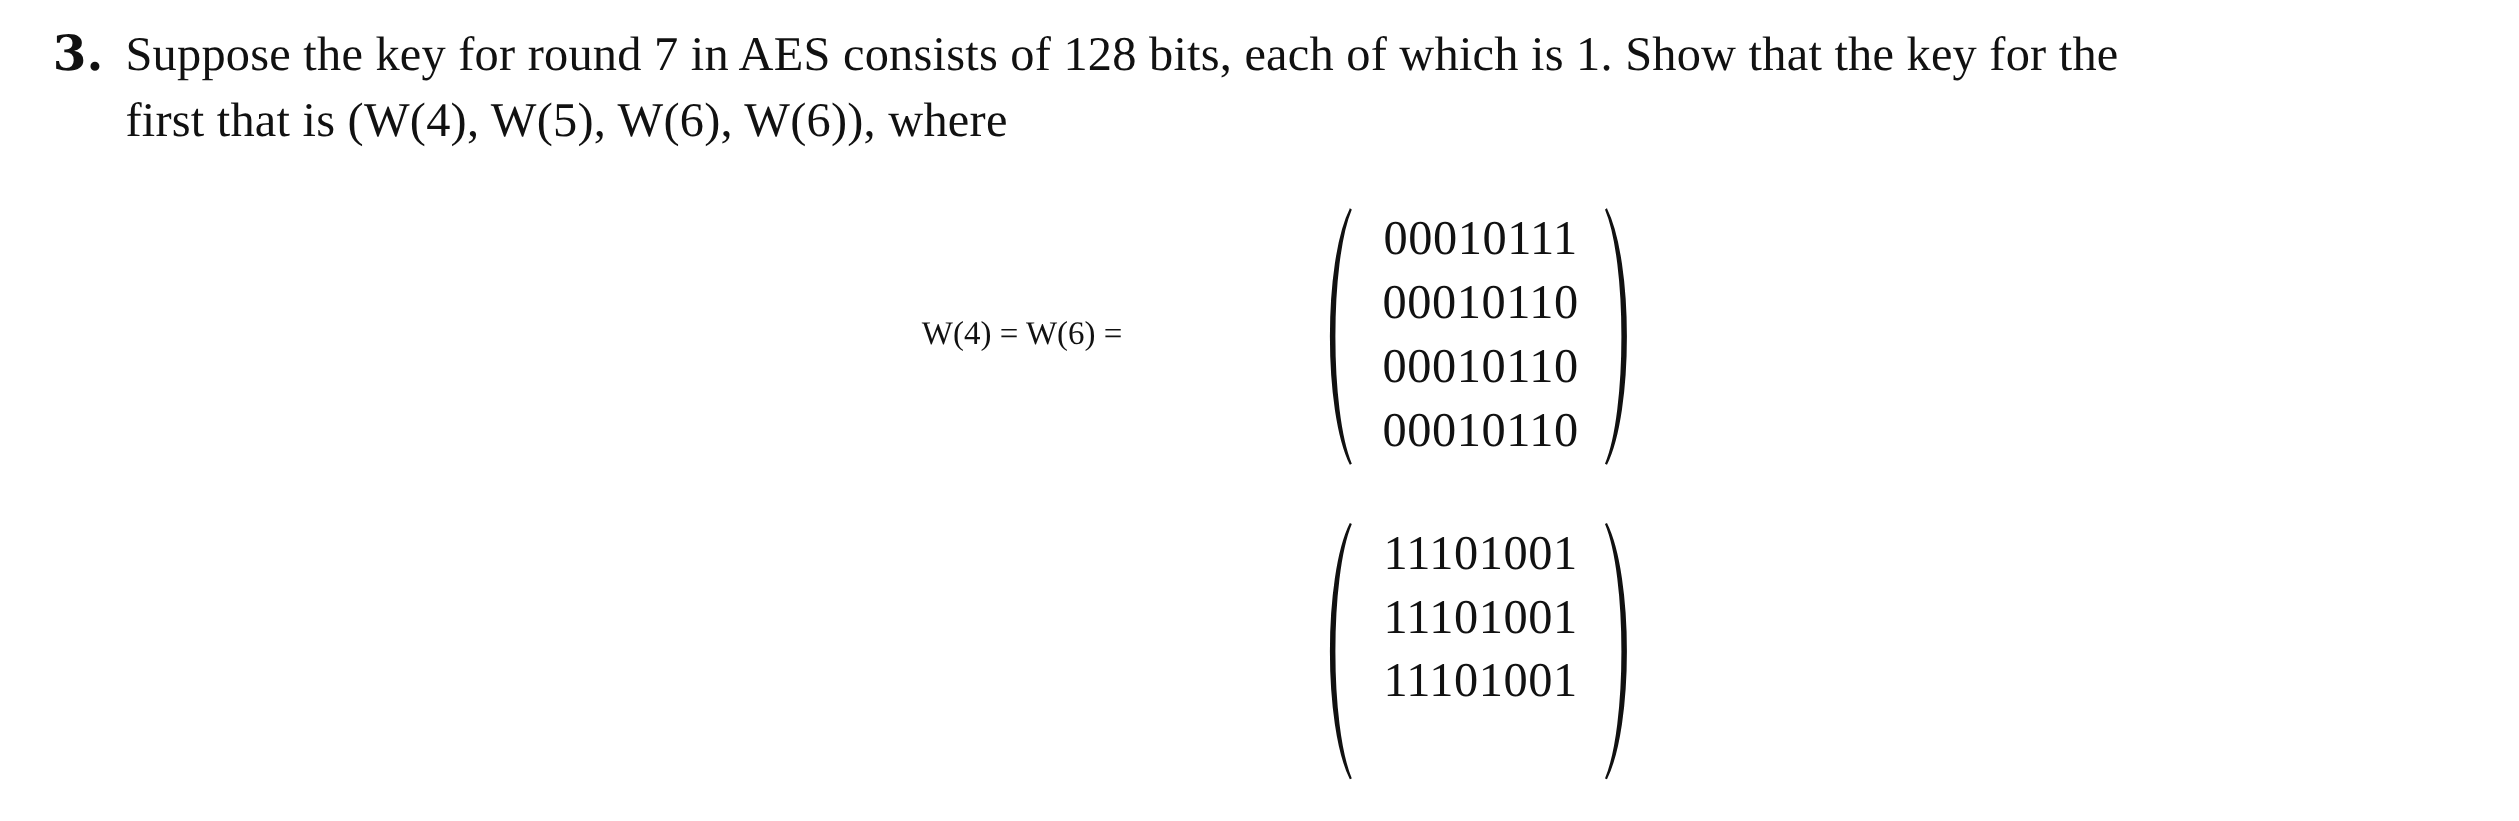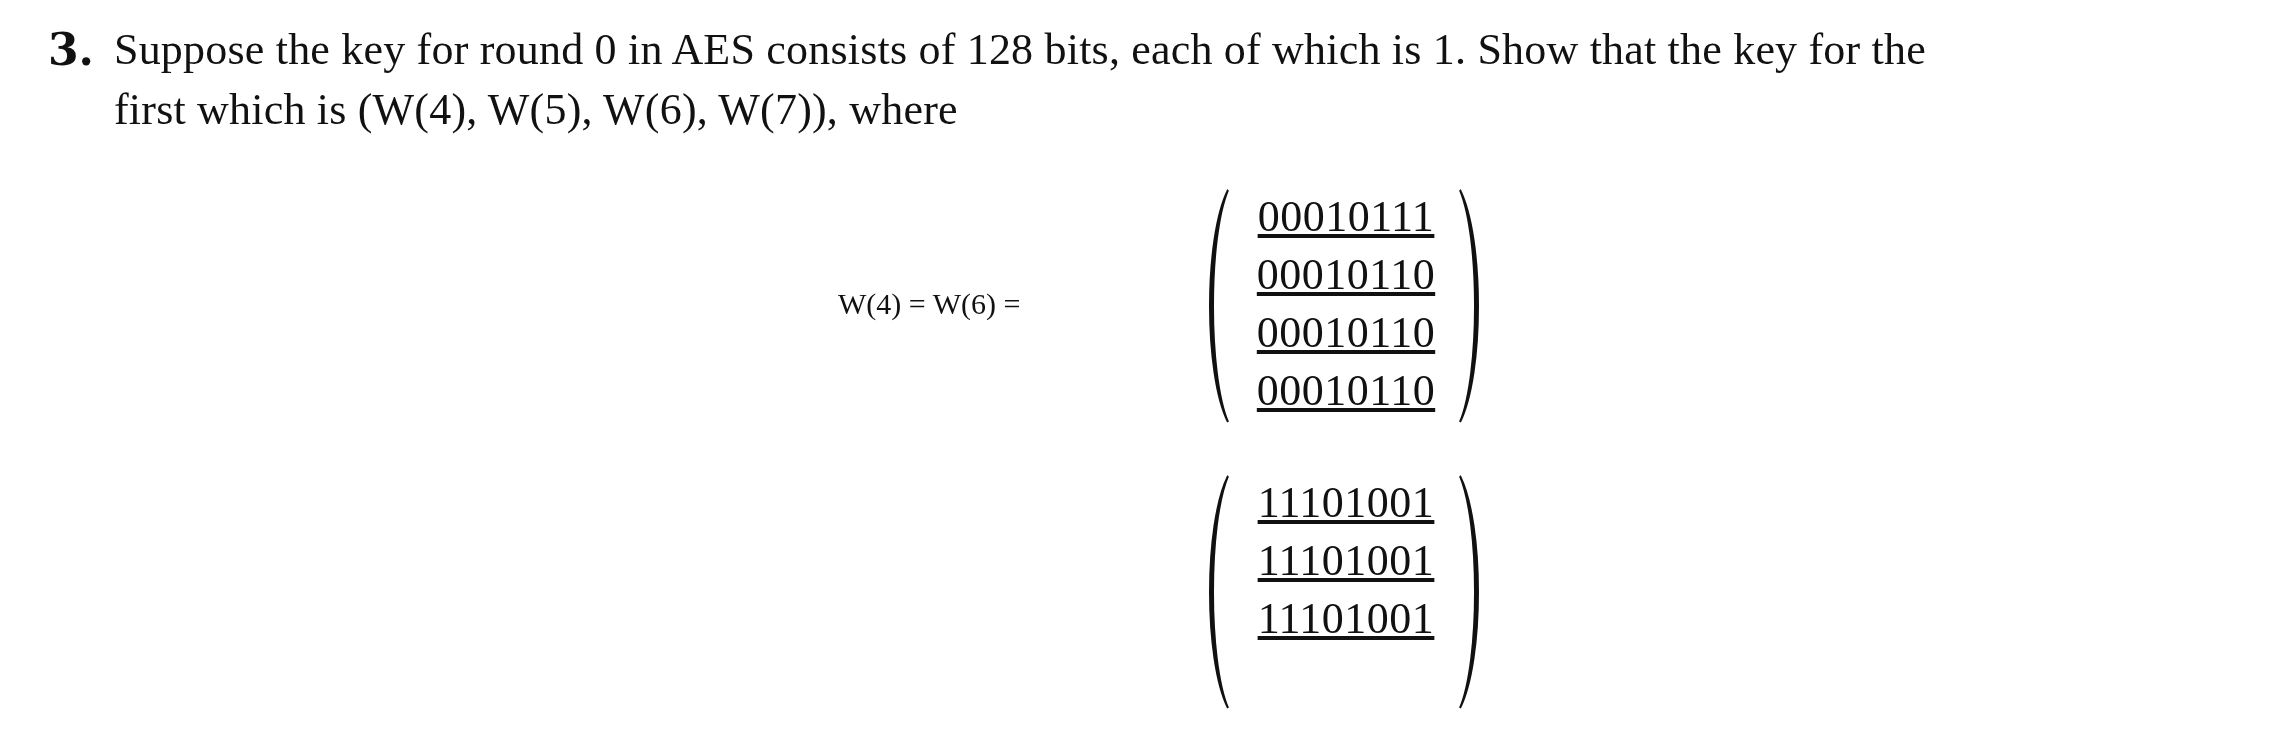--- a/index.html
+++ b/index.html
@@ -70,35 +70,34 @@
       top: 0;
       width: 200px;
     }
     .entry {
       height: 58px;
       line-height: 58px;
       font-size: 44px;
       text-align: center;
       font-family: "Liberation Serif", "DejaVu Serif", serif;
       letter-spacing: 0.5px;
-      text-decoration: underline;
     }
   </style>
 </head>
 <body>
 
 <div>
   <div class="problem-number">3.</div>
 
   <div class="line line1">
-    <span>Suppose the key for round 0 in </span><span class="it">AES</span><span> consists of 128 bits, each of which is 1. Show that the key for the</span>
+    <span>Suppose the key for round 7 in </span><span class="it">AES</span><span> consists of 128 bits, each of which is 1. Show that the key for the</span>
   </div>
 
   <div class="line line2">
-    <span>first which is (</span><span class="it">W</span><span>(4), </span><span class="it">W</span><span>(5), </span><span class="it">W</span><span>(6), </span><span class="it">W</span><span>(7)), where</span>
+    <span>first that is (</span><span class="it">W</span><span>(4), </span><span class="it">W</span><span>(5), </span><span class="it">W</span><span>(6), </span><span class="it">W</span><span>(6)), where</span>
   </div>
 </div>
 
 <div class="equation eq1">
   <div class="lhs">
     <span class="it">W</span><span>(4) = </span><span class="it">W</span><span>(6) =</span>
   </div>
   <div class="paren paren-left">
     <svg viewBox="0 0 34 236" preserveAspectRatio="none">
       <path d="M30,2 C6,50 6,186 30,234 C10,186 10,50 30,2 Z" fill="#111" stroke="#111" stroke-width="2"></path>

